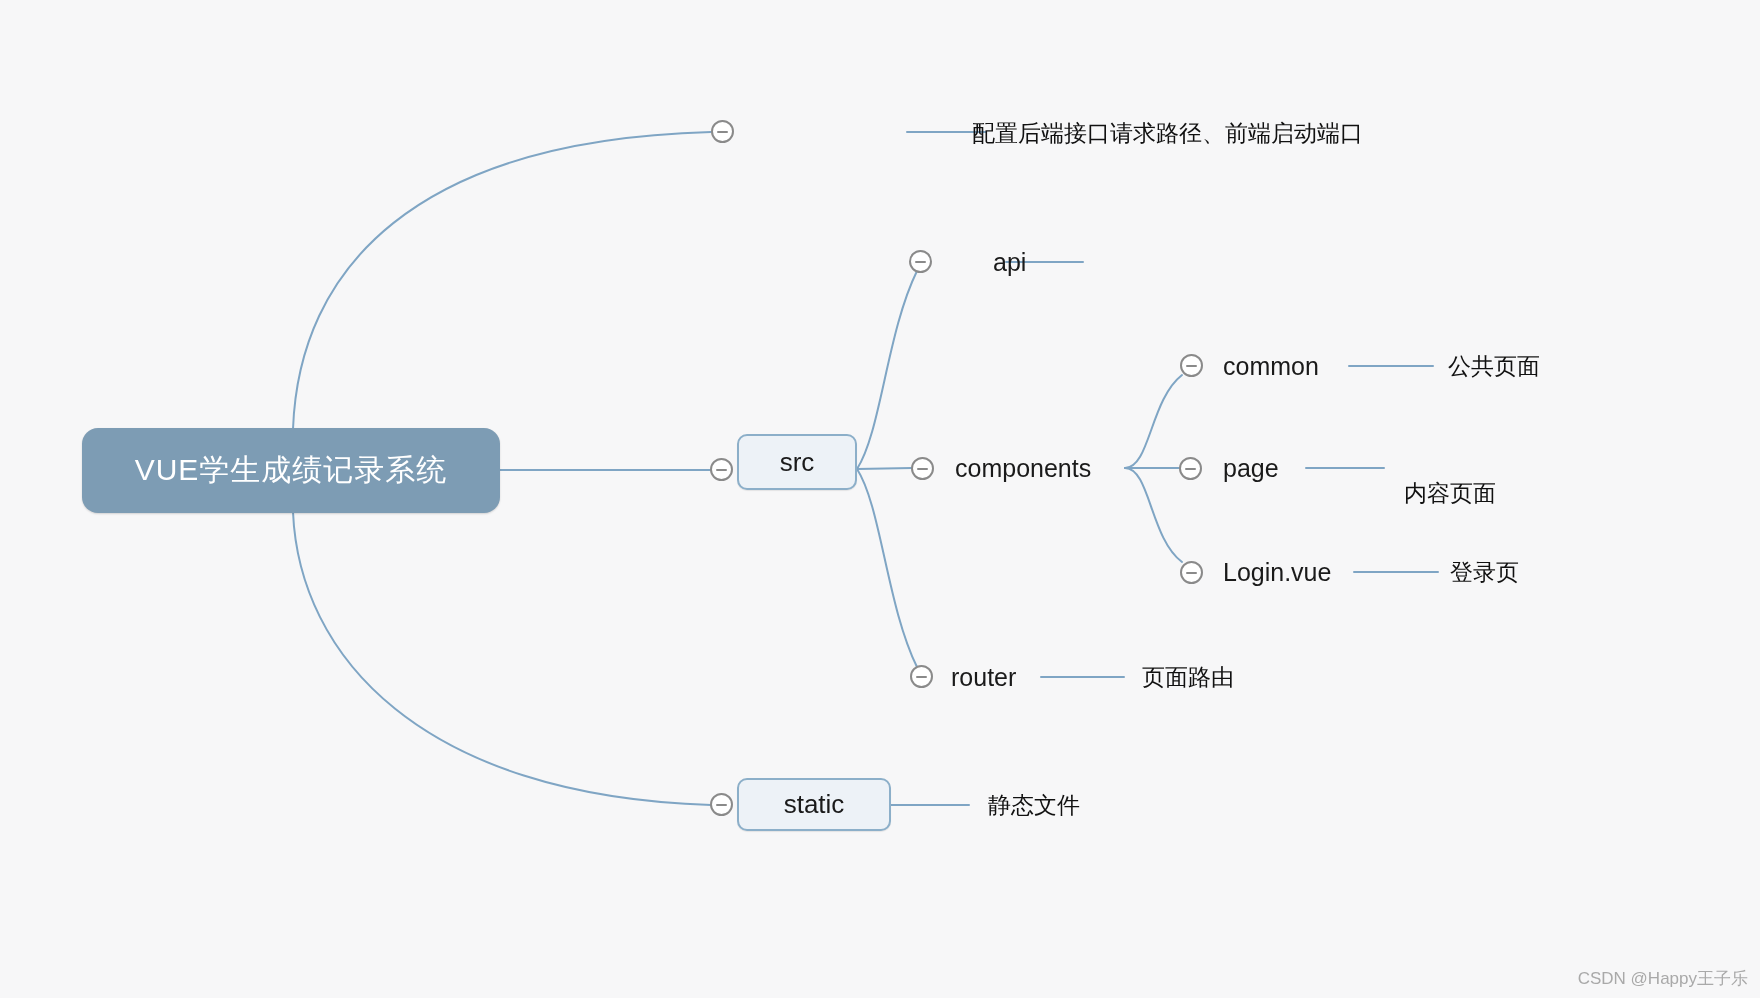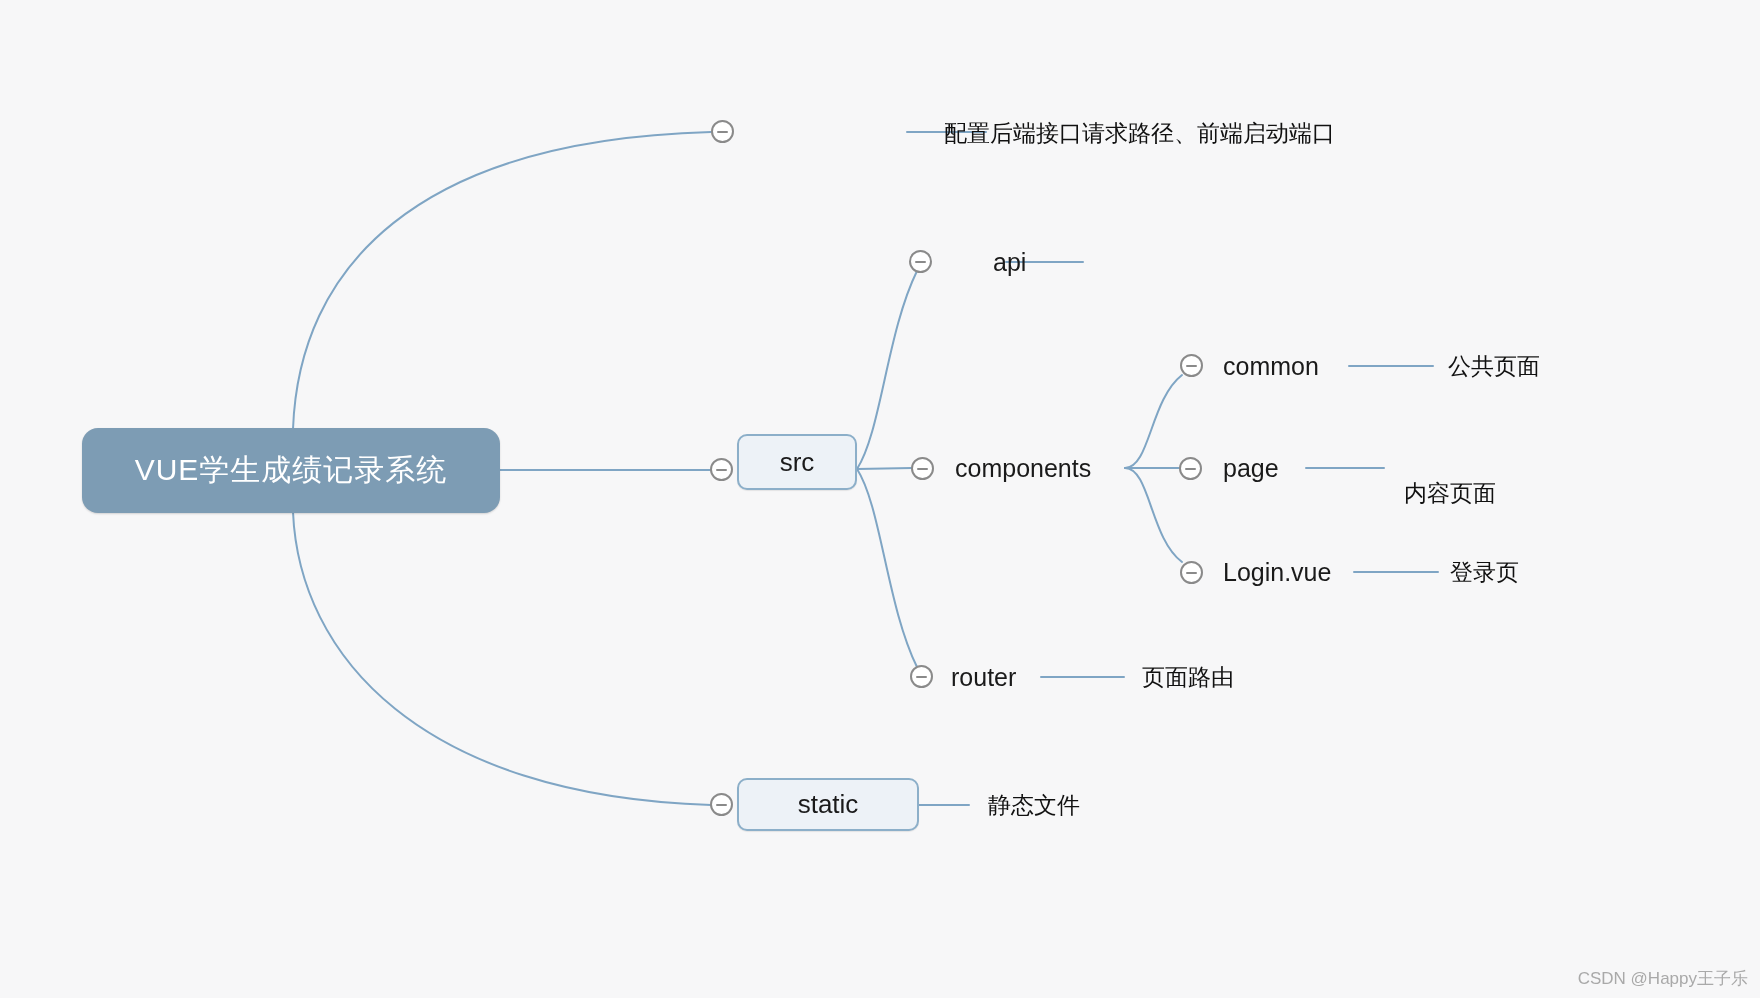--- a/index.html
+++ b/index.html
@@ -22,21 +22,21 @@
 
   
   .topic-box{
     position:absolute;background:#EDF2F7;border:2px solid #8CAFC9;border-radius:10px;
     display:flex;align-items:center;justify-content:center;
     color:#1A1A1A;font-size:26px;cursor:pointer;box-sizing:border-box;
     box-shadow:0 1px 1px rgba(0,0,0,.08);
   }
   .box-config{left:737px;top:106px;width:168px;height:52px;}
   .box-src{left:737px;top:434px;width:120px;height:56px;}
-  .box-static{left:737px;top:778px;width:182px;height:53px;}
+  .box-static{left:737px;top:778px;width:154px;height:53px;}
 
   
   .collapse{
     position:absolute;width:23px;height:23px;border-radius:50%;
     background:#ffffff;border:2px solid #8A8A8A;box-sizing:border-box;
     display:flex;align-items:center;justify-content:center;cursor:pointer;
   }
   .collapse .minus{width:11px;height:2px;background:#8A8A8A;border-radius:1px;}
 
   
@@ -113,21 +113,21 @@
   <div class="topic-box box-src">src</div>
   <div class="topic-box box-static">static</div>
 
   <div class="leaf-label" style="left:950px;top:262px;margin-left:43px;">api</div>
   <div class="leaf-label" style="left:955px;top:468px;">components</div>
   <div class="leaf-label" style="left:951px;top:677px;">router</div>
   <div class="leaf-label" style="left:1223px;top:366px;">common</div>
   <div class="leaf-label" style="left:1223px;top:468px;">page</div>
   <div class="leaf-label" style="left:1223px;top:572px;">Login.vue</div>
 
-  <div class="note" style="left:944px;top:133px;">配置后端接口请求路径、前端启动端口</div>
+  <div class="note" style="left:972px;top:133px;">配置后端接口请求路径、前端启动端口</div>
   <div class="note" style="left:1448px;top:366px;">公共页面</div>
   <div class="note" style="left:1404px;top:493px;">内容页面</div>
   <div class="note" style="left:1450px;top:572px;">登录页</div>
   <div class="note" style="left:1142px;top:677px;">页面路由</div>
   <div class="note" style="left:988px;top:805px;">静态文件</div>
 
   <div class="watermark">CSDN @Happy王子乐</div>
 
 </div>
 

